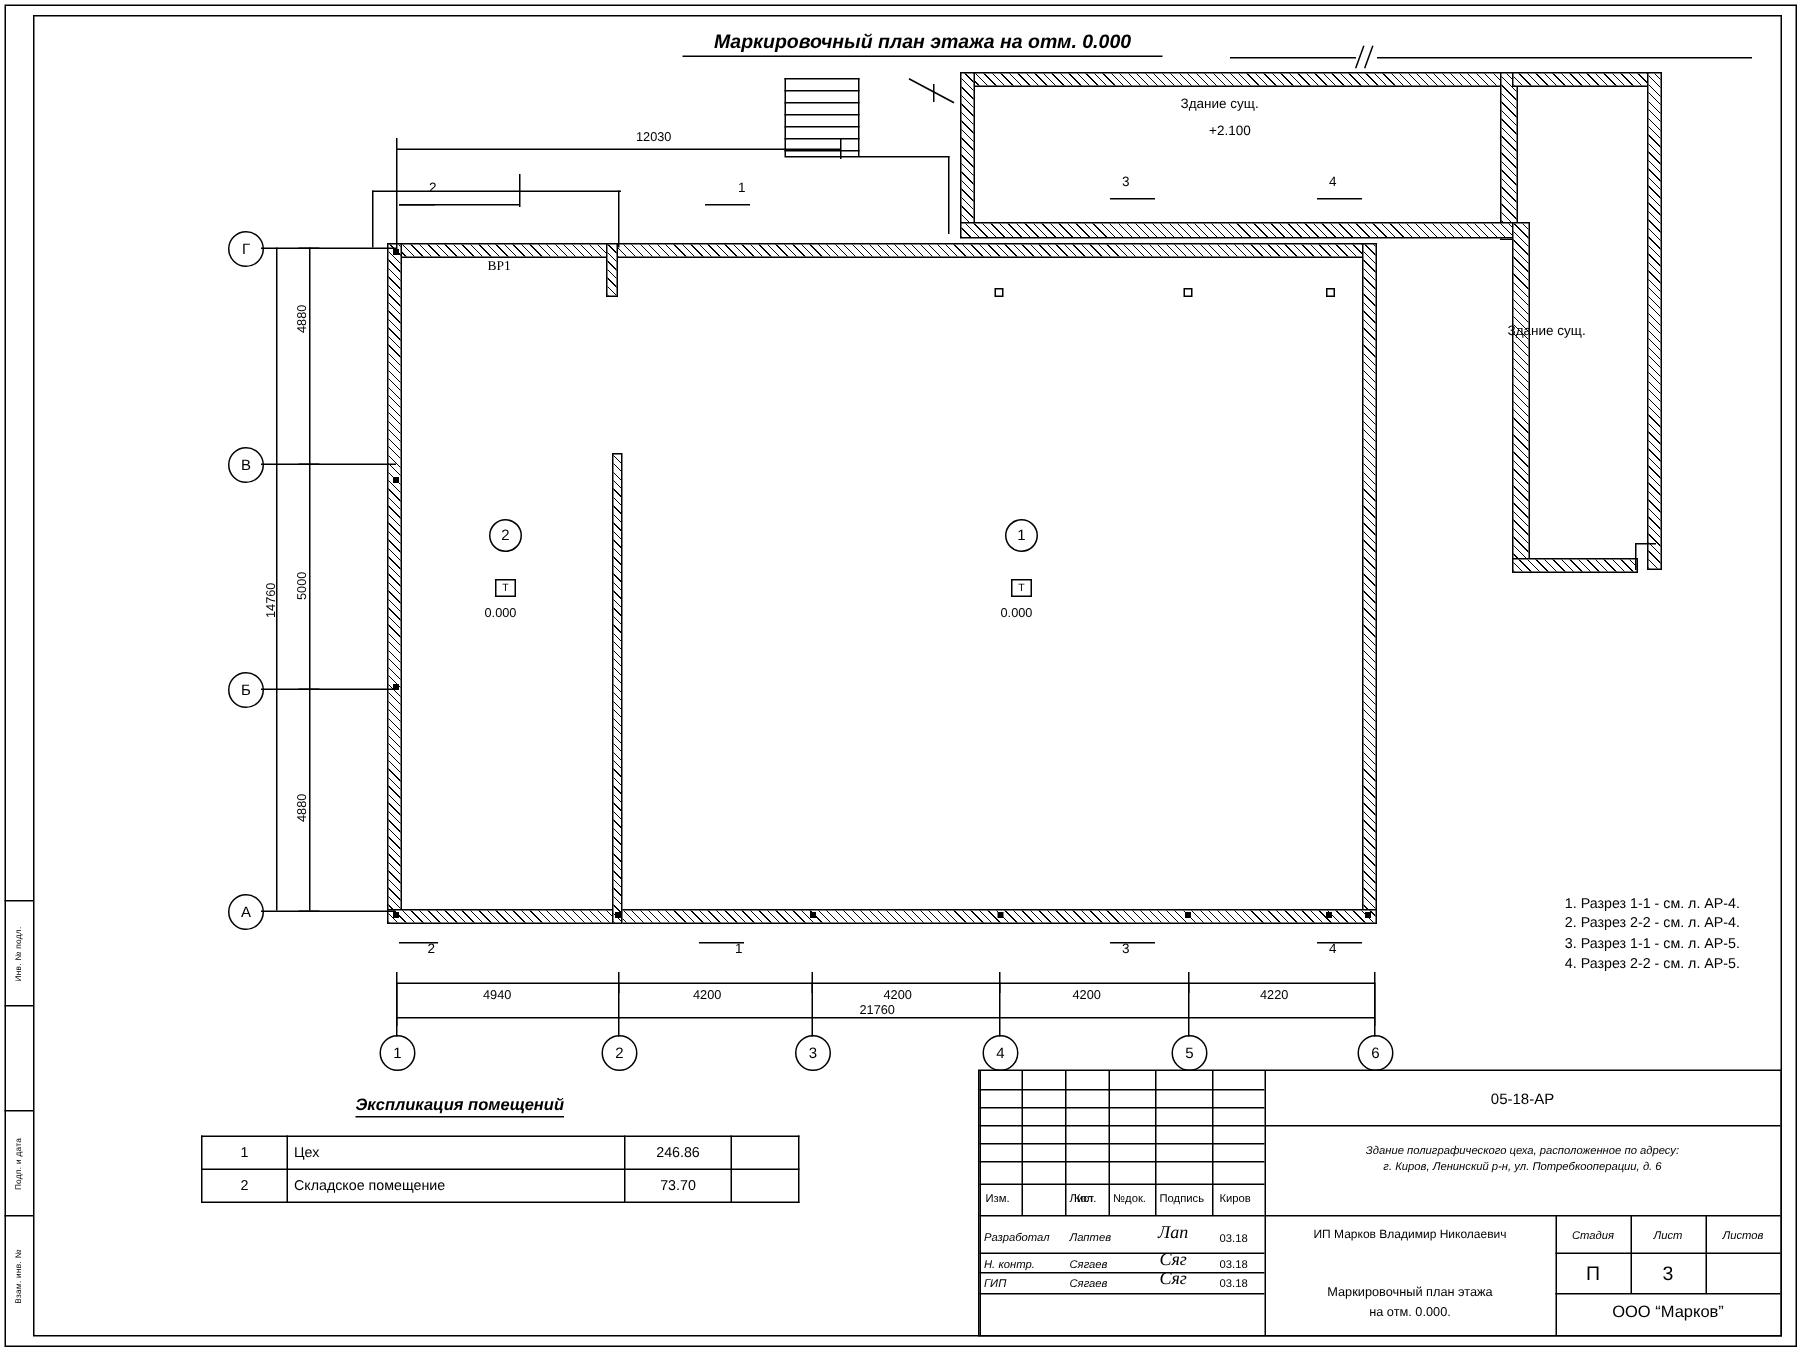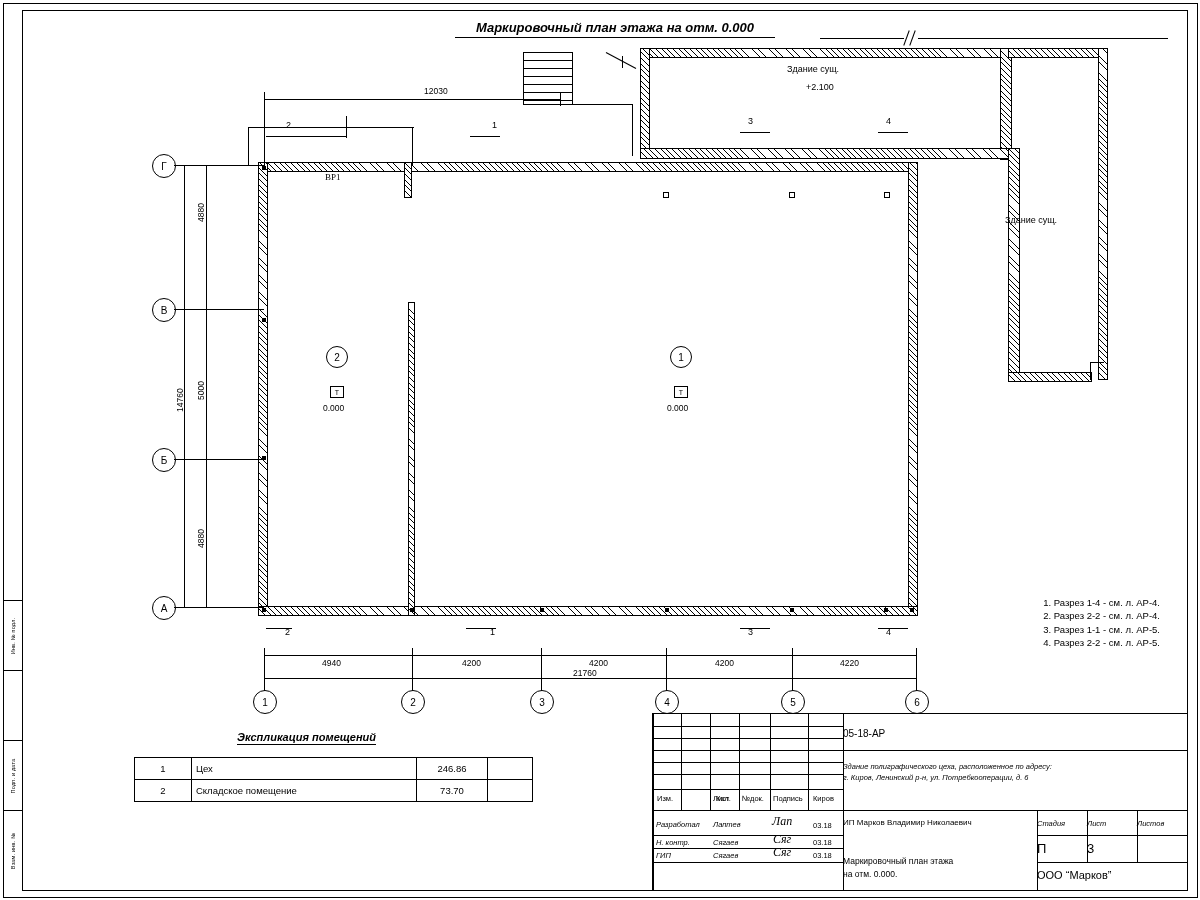--- a/index.html
+++ b/index.html
@@ -62,21 +62,21 @@
   .c-num{width:48px;text-align:center;}
   .c-name{width:216px;}
   .c-area{width:62px;text-align:center;}
   .c-kat{width:36px;text-align:center;}
   .r-right{text-align:right;}
 
   
   .stamp{position:absolute;left:652px;top:713px;width:534px;height:176px;border:1.4px solid #000;}
   .st-line{position:absolute;background:#000;}
   .st-txt{position:absolute;font-size:7.5px;white-space:nowrap;}
-  .st-c{position:absolute;font-size:8px;text-align:left;}
+  .st-c{position:absolute;font-size:8px;text-align:center;}
   .st-i{font-style:italic;}
   .sig{position:absolute;font-family:"Liberation Serif",serif;font-style:italic;font-size:12px;}
 </style>
 </head>
 <body>
 
 <div class="sheet">
 
   <div class="frame-outer"></div>
   <div class="frame-inner"></div>
@@ -240,21 +240,21 @@
   <div class="line hline" style="left:266px;top:628px;width:26px;"></div>
   <div class="cut-lbl" style="left:285px;top:627px;">2</div>
   <div class="line hline" style="left:466px;top:628px;width:30px;"></div>
   <div class="cut-lbl" style="left:490px;top:627px;">1</div>
   <div class="line hline" style="left:740px;top:628px;width:30px;"></div>
   <div class="cut-lbl" style="left:748px;top:627px;">3</div>
   <div class="line hline" style="left:878px;top:628px;width:30px;"></div>
   <div class="cut-lbl" style="left:886px;top:627px;">4</div>
 
   <div class="notes">
-    <div>1. Разрез 1-4 - см. л. АР-4.</div>
+    <div>1. Разрез 1-1 - см. л. АР-4.</div>
     <div>2. Разрез 2-2 - см. л. АР-4.</div>
     <div>3. Разрез 1-1 - см. л. АР-5.</div>
     <div>4. Разрез 2-2 - см. л. АР-5.</div>
   </div>
 
   <div class="expl-title">Экспликация помещений</div>
   <table class="expl">
     <tbody>
     <tr>
       <td class="c-num">1</td>

